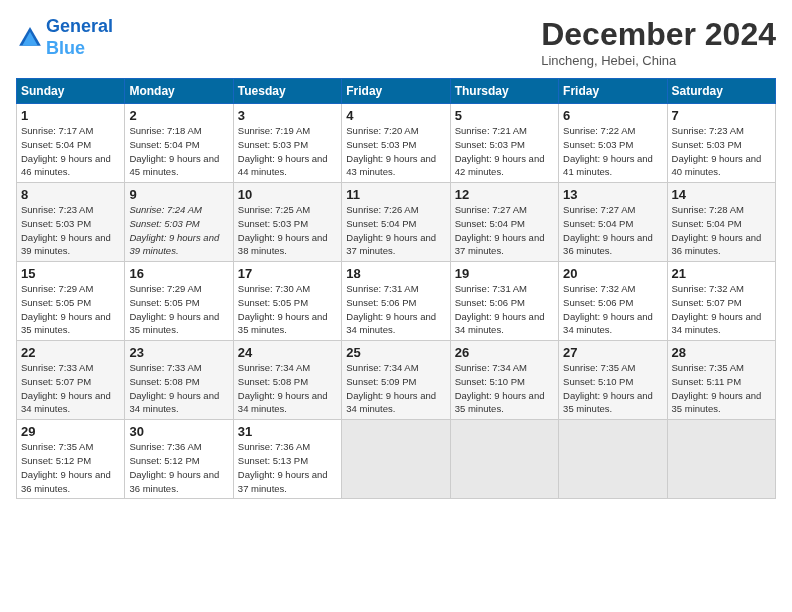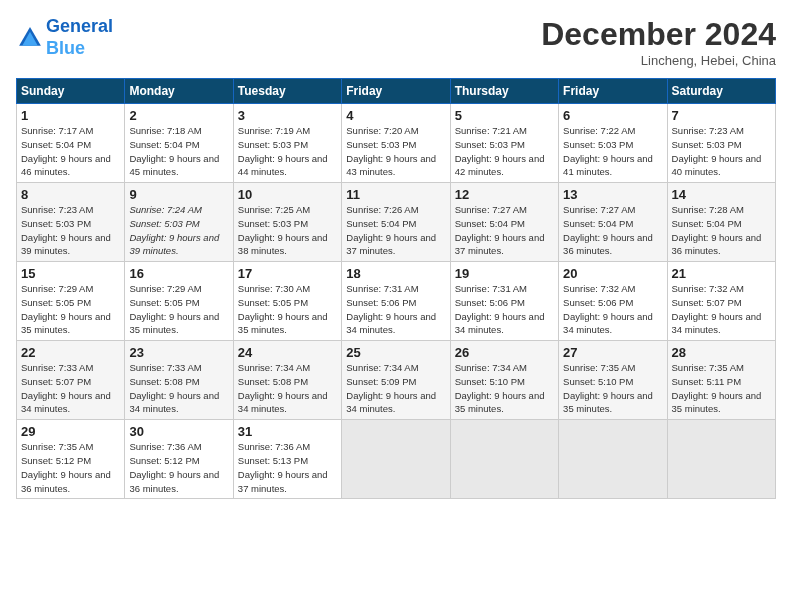--- a/index.html
+++ b/index.html
@@ -33,38 +33,38 @@
     }
     .logo-text span {
       color: #1565c0;
     }
     .logo-icon {
       width: 28px;
       height: 28px;
       margin-right: 2px;
     }
     .title-block {
-      text-align: right;
+      text-align: left;
     }
     .month-year {
       font-size: 32px;
       font-weight: bold;
       color: #333;
     }
     .location {
       font-size: 13px;
       color: #555;
     }
     table {
       width: 100%;
       border-collapse: collapse;
       font-size: 10.5px;
     }
     thead tr th {
-      background-color: #0c4a6e;
+      background-color: #0369a1;
       color: #fff;
       padding: 5px 4px;
       text-align: left;
       font-size: 12px;
       font-weight: bold;
       border: 1px solid #1565c0;
     }
     tbody tr td {
       border: 1px solid #ccc;
       padding: 4px 4px 3px 4px;

